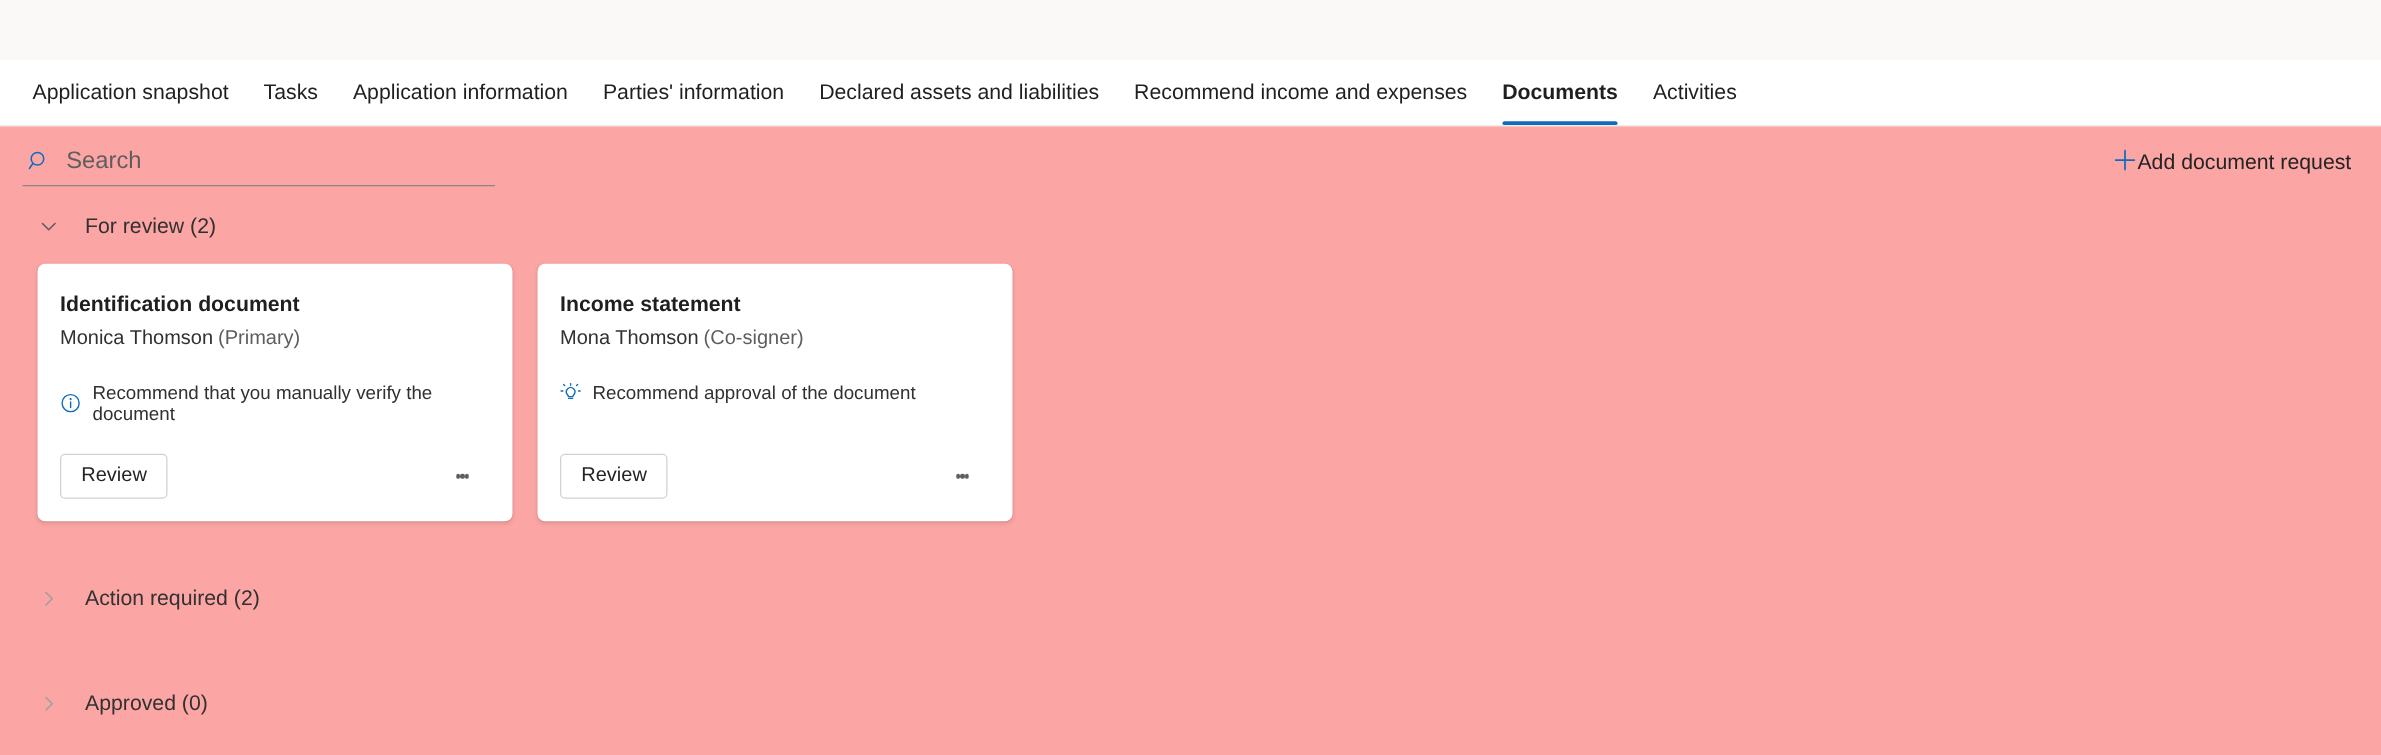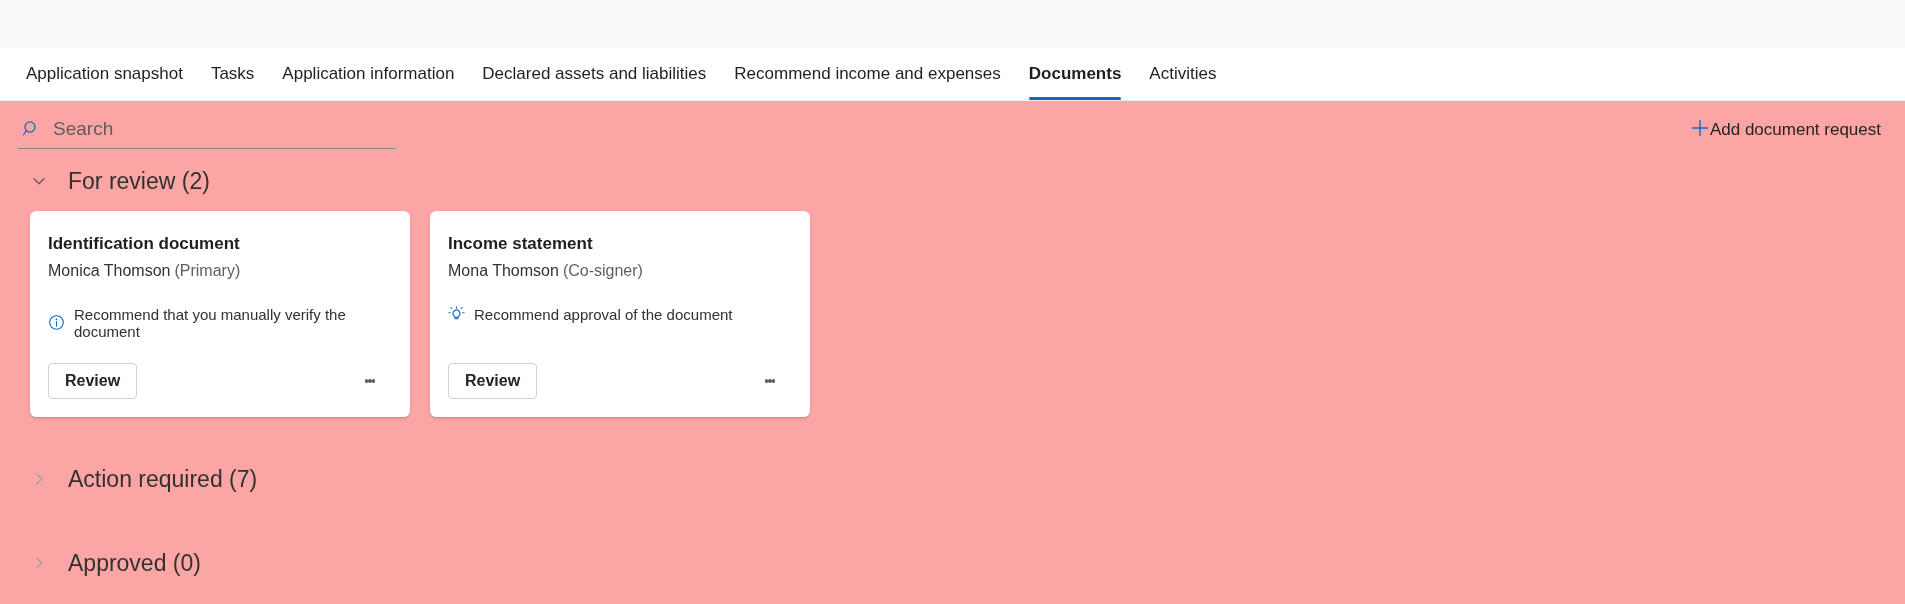--- a/index.html
+++ b/index.html
@@ -98,21 +98,21 @@
   .section-head {
     display: flex;
     align-items: center;
     height: 44px;
     gap: 20px;
     cursor: pointer;
     padding-left: 12px;
   }
   .chev { width: 18px; height: 18px; display: block; flex: 0 0 auto; }
   .section-title {
-    font-size: 23px;
+    font-size: 17px;
     color: #323130;
     font-weight: 400;
   }
 
   
   .cards {
     display: flex;
     gap: 20px;
     padding: 8px 0 0 12px;
   }
@@ -159,21 +159,21 @@
   }
   .review-btn {
     min-width: 84px;
     height: 36px;
     padding: 0 16px;
     background: #ffffff;
     border: 1px solid #d1d1d1;
     border-radius: 4px;
     font-family: "Liberation Sans", sans-serif;
     font-size: 16px;
-    font-weight: 700;
+    font-weight: 400;
     color: #242424;
     cursor: pointer;
   }
   .more-btn {
     width: 32px; height: 32px;
     background: none; border: none;
     cursor: pointer;
     display: flex; align-items: center; justify-content: center;
     margin-right: 2px;
   }
@@ -193,20 +193,23 @@
 
   <div class="tabbar">
     <div class="tab">
       <span>Application snapshot</span>
     </div>
     <div class="tab">
       <span>Tasks</span>
     </div>
     <div class="tab">
       <span>Application information</span>
+    </div>
+    <div class="tab">
+      <span>Parties' information</span>
     </div>
     <div class="tab">
       <span>Declared assets and liabilities</span>
     </div>
     <div class="tab">
       <span>Recommend income and expenses</span>
     </div>
     <div class="tab active">
       <span>Documents</span>
     </div>
@@ -307,21 +310,21 @@
       </div>
 
     </div>
 
     <div class="section-head collapsed-section">
       <span class="chev">
         <svg width="18" height="18" viewBox="0 0 18 18">
           <polyline points="6.8,4 11.8,9 6.8,14" fill="none" stroke="#a19f9d" stroke-width="1.3" stroke-linecap="round" stroke-linejoin="round"></polyline>
         </svg>
       </span>
-      <span class="section-title">Action required (7)</span>
+      <span class="section-title">Action required (2)</span>
     </div>
 
     <div class="section-head collapsed-section">
       <span class="chev">
         <svg width="18" height="18" viewBox="0 0 18 18">
           <polyline points="6.8,4 11.8,9 6.8,14" fill="none" stroke="#a19f9d" stroke-width="1.3" stroke-linecap="round" stroke-linejoin="round"></polyline>
         </svg>
       </span>
       <span class="section-title">Approved (0)</span>
     </div>

